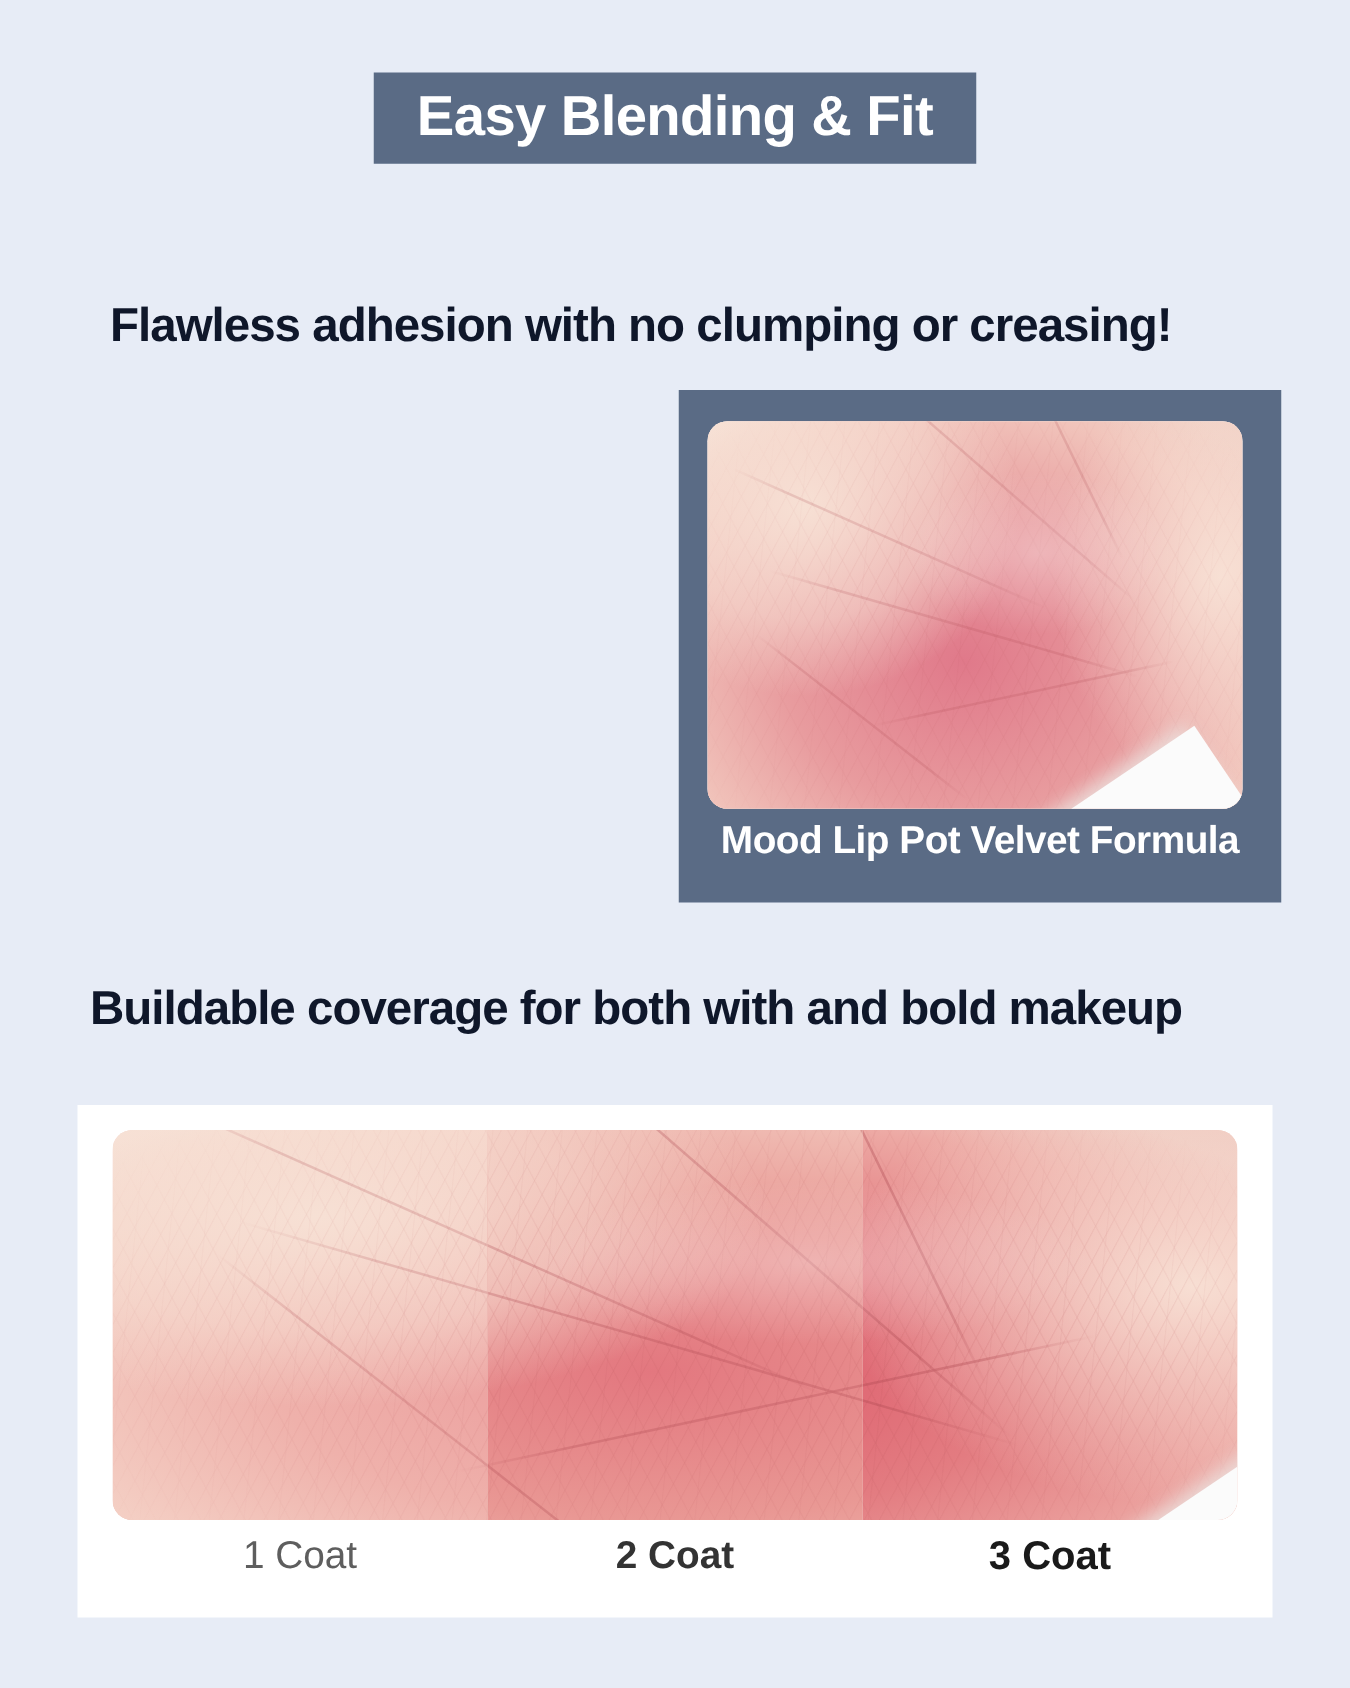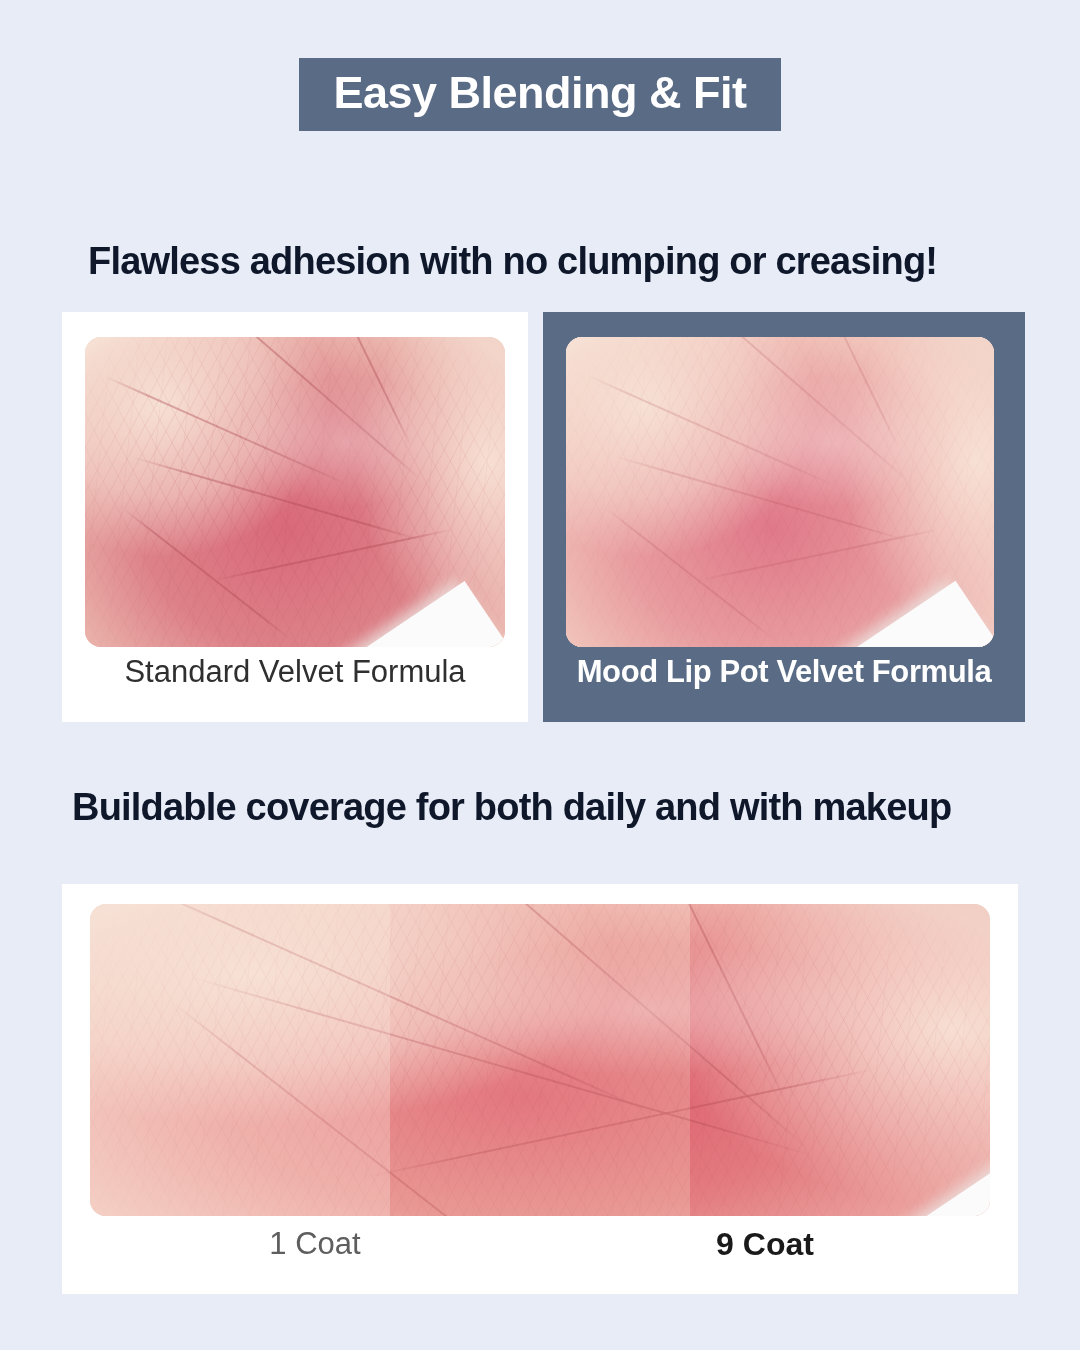--- a/index.html
+++ b/index.html
@@ -206,39 +206,20 @@
 <body style="background: rgb(231, 236, 246);">
 
 <div class="banner-wrap">
   <div class="banner" style="background: rgb(90, 107, 133);">Easy Blending &amp; Fit</div>
 </div>
 
 <div class="section-heading" id="heading-adhesion">Flawless adhesion with no clumping or creasing!</div>
 
 <div class="compare-row">
 
-  <div class="compare-card card-standard">
-    <div class="swatch-frame">
-      <div class="palm" id="palm-standard" style="--pig-core: #d9697a; --pig-mid: #dd8188; --pig-edge: #eab3ab; --crease-op: 0.72; --major-op: 0.62;">
-        <div class="skin"></div>
-        <div class="creases"></div>
-        <div class="major">
-          <i class="ml1"></i>
-            <i class="ml2"></i>
-            <i class="ml3"></i>
-          <i class="ml4"></i>
-            <i class="ml5"></i>
-            <i class="ml6"></i>
-        </div>
-        <div class="sheen"></div>
-        <div class="corner"></div>
-      </div>
-    </div>
-    <div class="caption caption-standard">Standard Velvet Formula</div>
-  </div>
 
   <div class="compare-card card-mood" style="background: rgb(90, 107, 133);">
     <div class="swatch-frame">
       <div class="palm" id="palm-mood" style="--pig-core: #e0798a; --pig-mid: #e89b9e; --pig-edge: #f1c4bb; --crease-op: 0.34; --major-op: 0.3;">
         <div class="skin"></div>
         <div class="creases"></div>
         <div class="major">
           <i class="ml1"></i>
             <i class="ml2"></i>
             <i class="ml3"></i>
@@ -247,21 +228,21 @@
             <i class="ml6"></i>
         </div>
         <div class="sheen"></div>
         <div class="corner"></div>
       </div>
     </div>
     <div class="caption caption-mood">Mood Lip Pot Velvet Formula</div>
   </div>
 </div>
 
-<div class="section-heading" id="heading-buildable">Buildable coverage for both daily and with makeup</div>
+<div class="section-heading" id="heading-buildable">Buildable coverage for both with and bold makeup</div>
 
 <div class="coverage-card">
   <div class="coverage-strip-frame">
 
     <div class="coat-strip">
       <div class="palm" id="palm-coat1" style="--shift: 0%; --pig-core: #eb9a9b; --pig-mid: #efb1ab; --pig-edge: #f4cfc4; --crease-op: 0.4; --major-op: 0.34;">
         <div class="skin"></div>
         <div class="creases"></div>
         <div class="major">
           <i class="ml1"></i>
@@ -301,15 +282,16 @@
             <i class="ml5"></i>
         </div>
         <div class="sheen"></div>
         <div class="corner"></div>
       </div>
     </div>
   </div>
 
   <div class="coat-labels">
     <div class="coat-label coat-1">1 Coat</div>
-    <div class="coat-label coat-3">9 Coat</div>
+    <div class="coat-label coat-2">2 Coat</div>
+    <div class="coat-label coat-3">3 Coat</div>
   </div>
 </div>
 
 </body></html>

